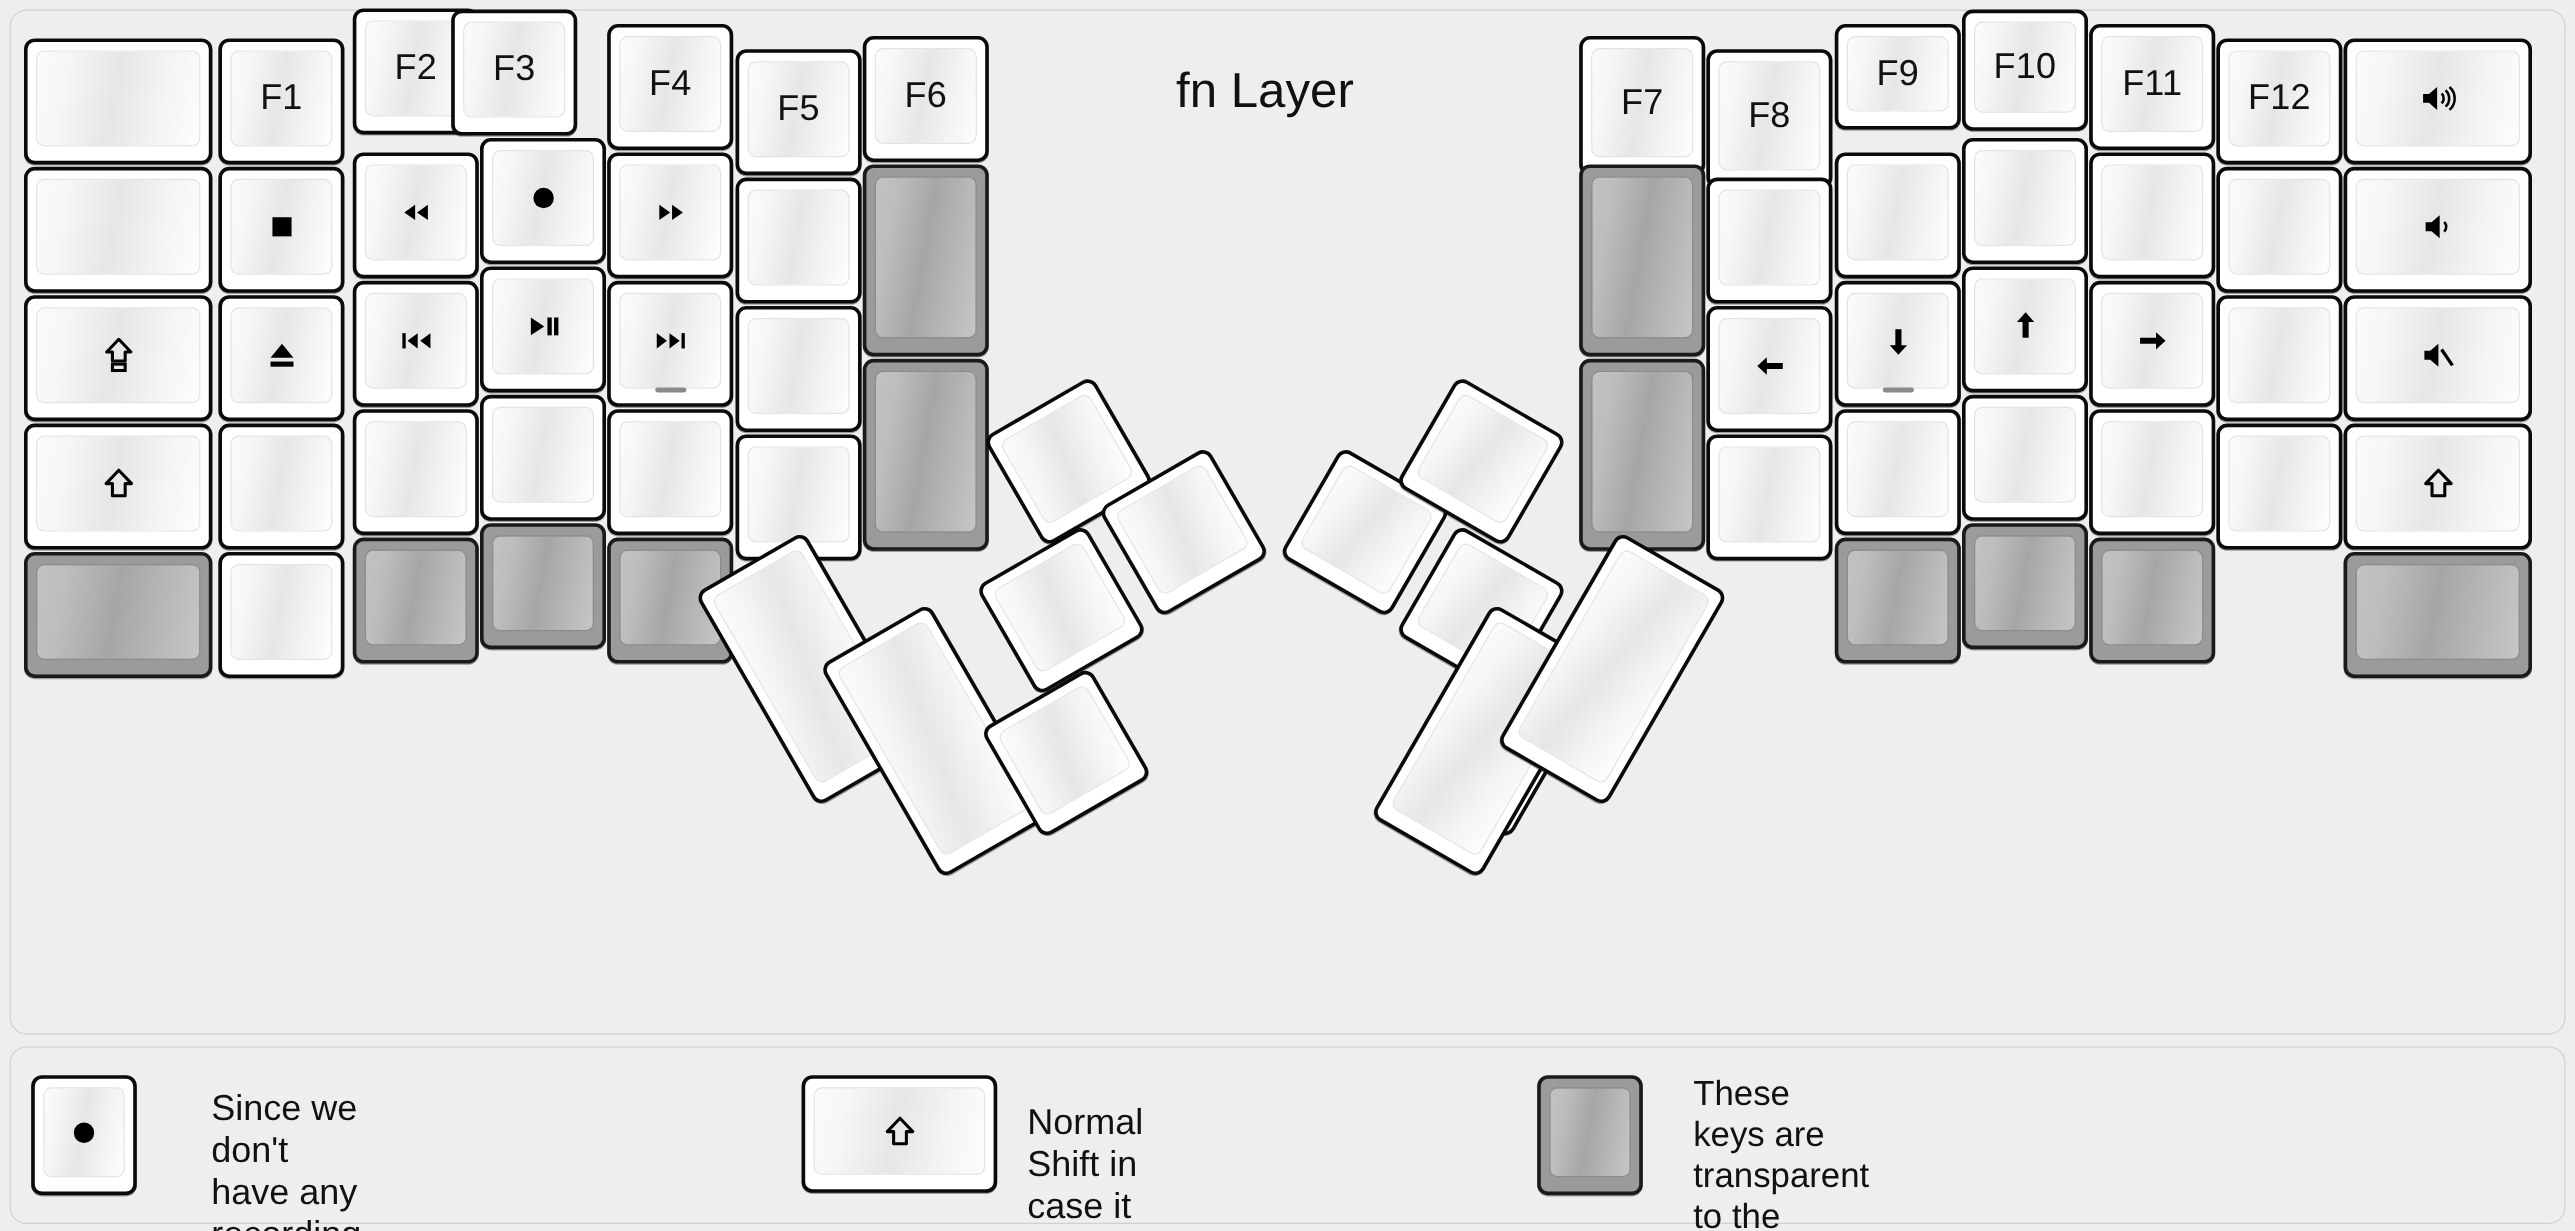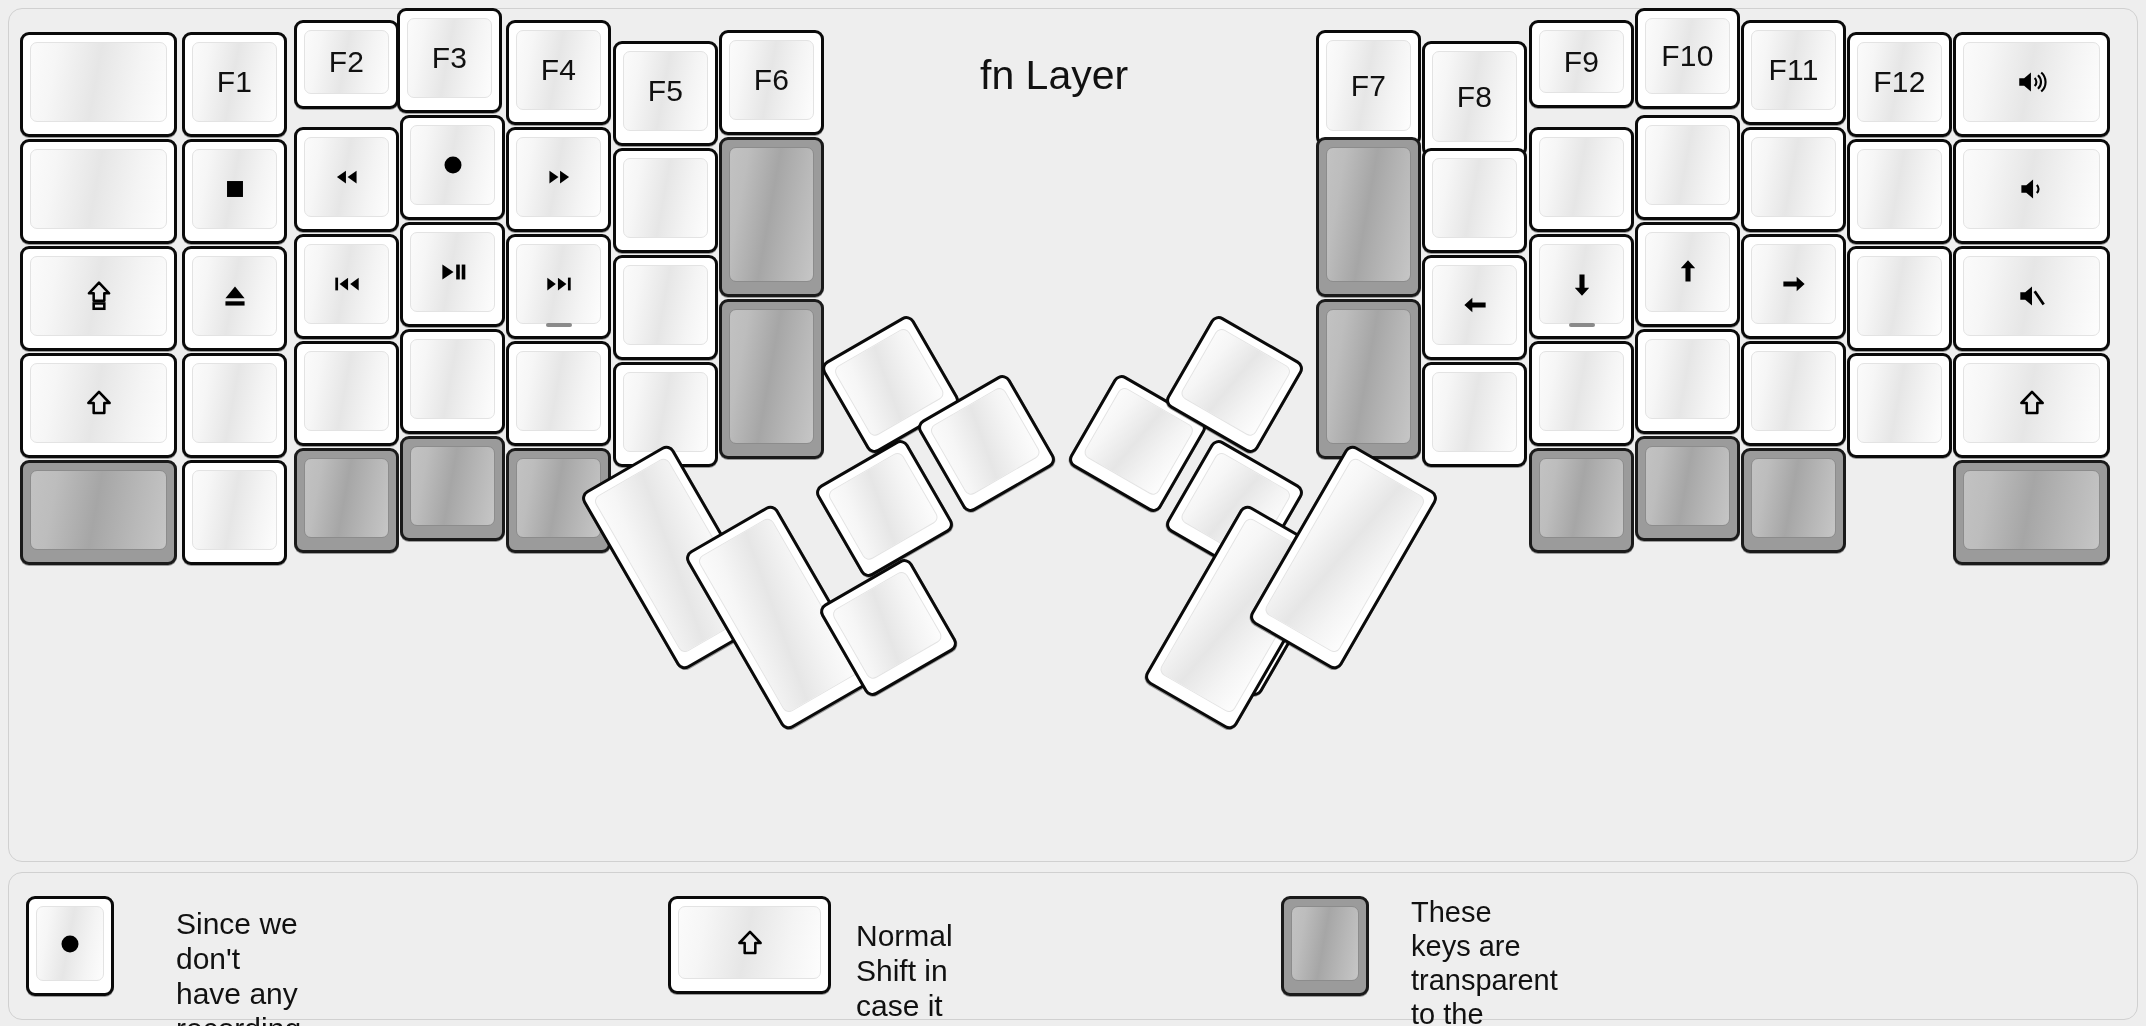--- a/index.html
+++ b/index.html
@@ -153,21 +153,21 @@
             </svg>
           </span>
         </div>
       </div>
       <div class="key" style="left: 182px; top: 353px; width: 105px; height: 105px;">
         <div class="cap"></div>
       </div>
       <div class="key" style="left: 182px; top: 460px; width: 105px; height: 105px;">
         <div class="cap"></div>
       </div>
-      <div class="key" style="left: 294px; top: 20px; width: 105px; height: 89px;">
+      <div class="key" style="left: 294px; top: 7px; width: 105px; height: 105px;">
         <div class="cap">
           <span class="lbl">F2</span>
         </div>
       </div>
       <div class="key" style="left: 294px; top: 127px; width: 105px; height: 105px;">
         <div class="cap">
           <span class="glyph">
             <svg width="34" height="34" viewBox="0 0 32 32" fill="#000000">
               <path d="M15 10 V22 L6.5 16 Z"></path>
               <path d="M25 10 V22 L16.5 16 Z"></path>
@@ -185,21 +185,21 @@
             </svg>
           </span>
         </div>
       </div>
       <div class="key" style="left: 294px; top: 341px; width: 105px; height: 105px;">
         <div class="cap"></div>
       </div>
       <div class="key trns" style="left: 294px; top: 448px; width: 105px; height: 105px;">
         <div class="cap"></div>
       </div>
-      <div class="key" style="left: 397px; top: 8px; width: 105px; height: 105px;">
+      <div class="key" style="left: 376px; top: 8px; width: 105px; height: 105px;">
         <div class="cap">
           <span class="lbl">F3</span>
         </div>
       </div>
       <div class="key" style="left: 400px; top: 115px; width: 105px; height: 105px;">
         <div class="cap">
           <span class="glyph">
             <svg width="34" height="34" viewBox="0 0 32 32" fill="#000000">
               <circle cx="16" cy="16" r="8"></circle>
             </svg>

